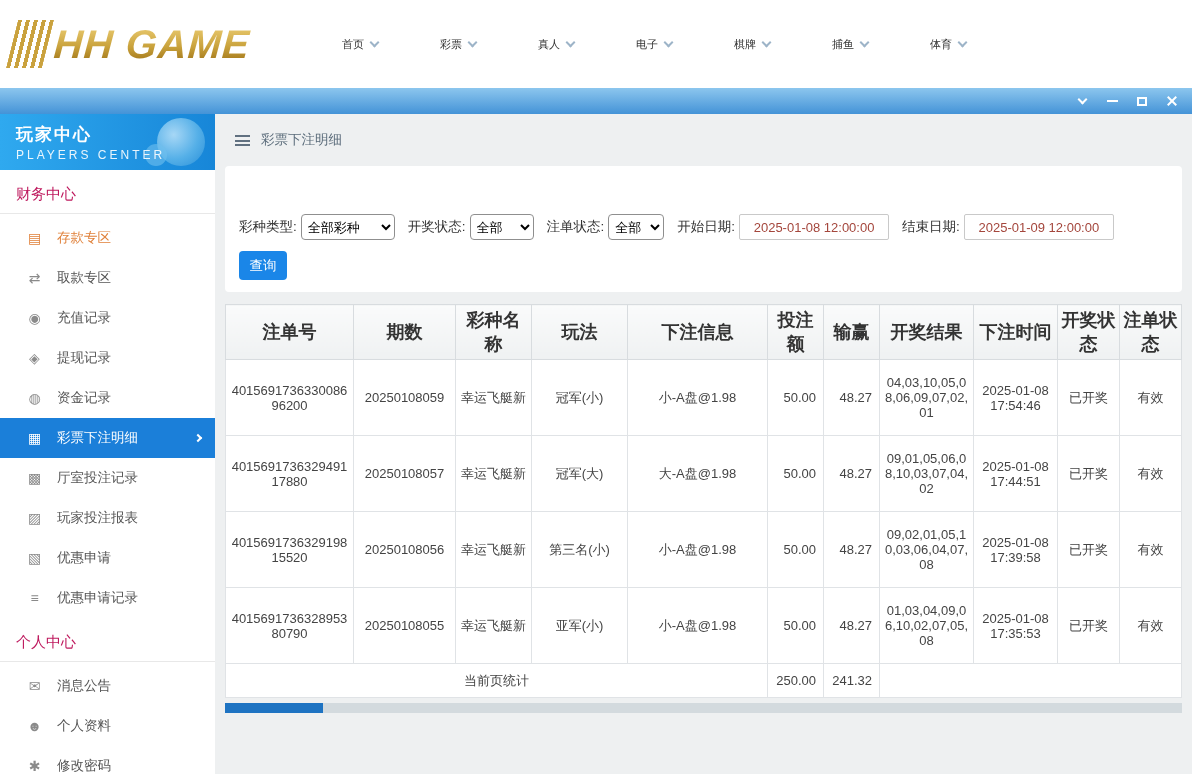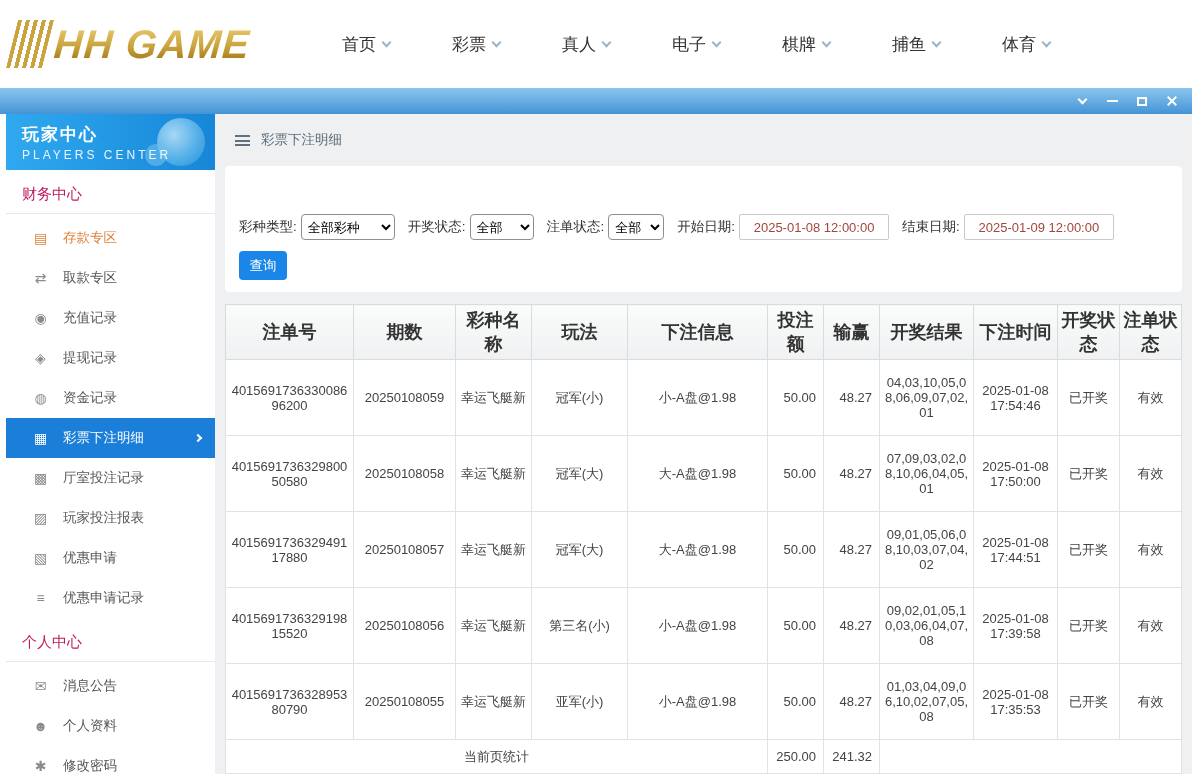--- a/index.html
+++ b/index.html
@@ -9,38 +9,38 @@
   
   .top-header { height:88px; display:flex; align-items:center; background:#fff; }
   .logo { display:flex; align-items:center; margin-left:12px; width:268px; cursor:pointer; }
   .logo-bars { width:36px; height:48px; margin-right:6px; transform:skewX(-14deg);
     background:repeating-linear-gradient(90deg,#caa23e 0 4px,transparent 4px 8px); }
   .logo-text { font-family:"Liberation Sans",sans-serif; font-weight:bold; font-style:italic;
     font-size:40px; letter-spacing:1px; transform:skewX(-4deg);
     background:linear-gradient(180deg,#f0d27a 0%,#c9a23c 55%,#96690f 100%);
     -webkit-background-clip:text; background-clip:text; color:transparent; }
   .nav { display:flex; gap:62px; margin-left:62px; }
-  .nav-item { display:flex; align-items:center; gap:7px; font-size:17px; color:#333; cursor:pointer; }
+  .nav-item { display:flex; align-items:center; gap:7px; font-size:11px; color:#333; cursor:pointer; }
   .chev { display:inline-block; width:7px; height:7px;
     border-right:2px solid #9db4c8; border-bottom:2px solid #9db4c8; transform:rotate(45deg); margin-top:-4px; }
 
   
   .win-bar { height:26px; background:linear-gradient(180deg,#8cc6ee 0%,#4493d7 100%);
     display:flex; justify-content:flex-end; align-items:center; gap:6px; padding-right:8px; }
   .win-btn { width:24px; height:22px; display:flex; align-items:center; justify-content:center; cursor:pointer; }
   .win-btn .chev { border-color:#fff; margin-top:-3px; }
   .minus-icon { width:11px; height:2px; background:#fff; }
   .square-icon { width:10px; height:9px; border:2px solid #fff; }
   .x-icon { position:relative; width:12px; height:12px; }
   .x-icon::before,.x-icon::after { content:""; position:absolute; left:5px; top:0; width:2px; height:12px; background:#fff; }
   .x-icon::before { transform:rotate(45deg); } .x-icon::after { transform:rotate(-45deg); }
 
   
   .main { display:flex; height:660px; }
-  .sidebar { width:215px; background:#fff; flex:none; overflow:hidden;padding-left:6px; }
+  .sidebar { width:215px; background:#fff; flex:none; overflow:hidden; }
   .content { flex:1; background:#eef0f1; padding:0 10px; overflow:hidden; }
 
   
   .side-banner { height:56px; background:linear-gradient(90deg,#2fa9ef 0%,#1786d8 100%);
     color:#fff; padding:9px 16px; position:relative; overflow:hidden; }
   .side-banner-title { font-size:17px; font-weight:bold; letter-spacing:2px; }
   .side-banner-sub { font-size:12px; letter-spacing:3px; opacity:.9; margin-top:2px; }
   .banner-deco { position:absolute; right:10px; top:4px; width:48px; height:48px; border-radius:50%;
     background:radial-gradient(circle at 35% 35%, #bfe4fa 0%, #5fb6ea 55%, #2b90d8 100%); opacity:.85; }
   .banner-deco2 { position:absolute; right:48px; top:30px; width:22px; height:22px; border-radius:50%;
@@ -347,33 +347,20 @@
                 <td>冠军(小)</td>
                 <td>小-A盘@1.98</td>
                 <td class="num">50.00</td>
                 <td class="num">48.27</td>
                 <td class="break">04,03,10,05,08,06,09,07,02,01</td>
                 <td>2025-01-08 17:54:46</td>
                 <td>已开奖</td>
                 <td>有效</td>
               </tr>
 
-              <tr class="data-row">
-                <td class="break">401569173632980050580</td>
-                <td>20250108058</td>
-                <td>幸运飞艇新</td>
-                <td>冠军(大)</td>
-                <td>大-A盘@1.98</td>
-                <td class="num">50.00</td>
-                <td class="num">48.27</td>
-                <td class="break">07,09,03,02,08,10,06,04,05,01</td>
-                <td>2025-01-08 17:50:00</td>
-                <td>已开奖</td>
-                <td>有效</td>
-              </tr>
 
               <tr class="data-row">
                 <td class="break">401569173632949117880</td>
                 <td>20250108057</td>
                 <td>幸运飞艇新</td>
                 <td>冠军(大)</td>
                 <td>大-A盘@1.98</td>
                 <td class="num">50.00</td>
                 <td class="num">48.27</td>
                 <td class="break">09,01,05,06,08,10,03,07,04,02</td>

